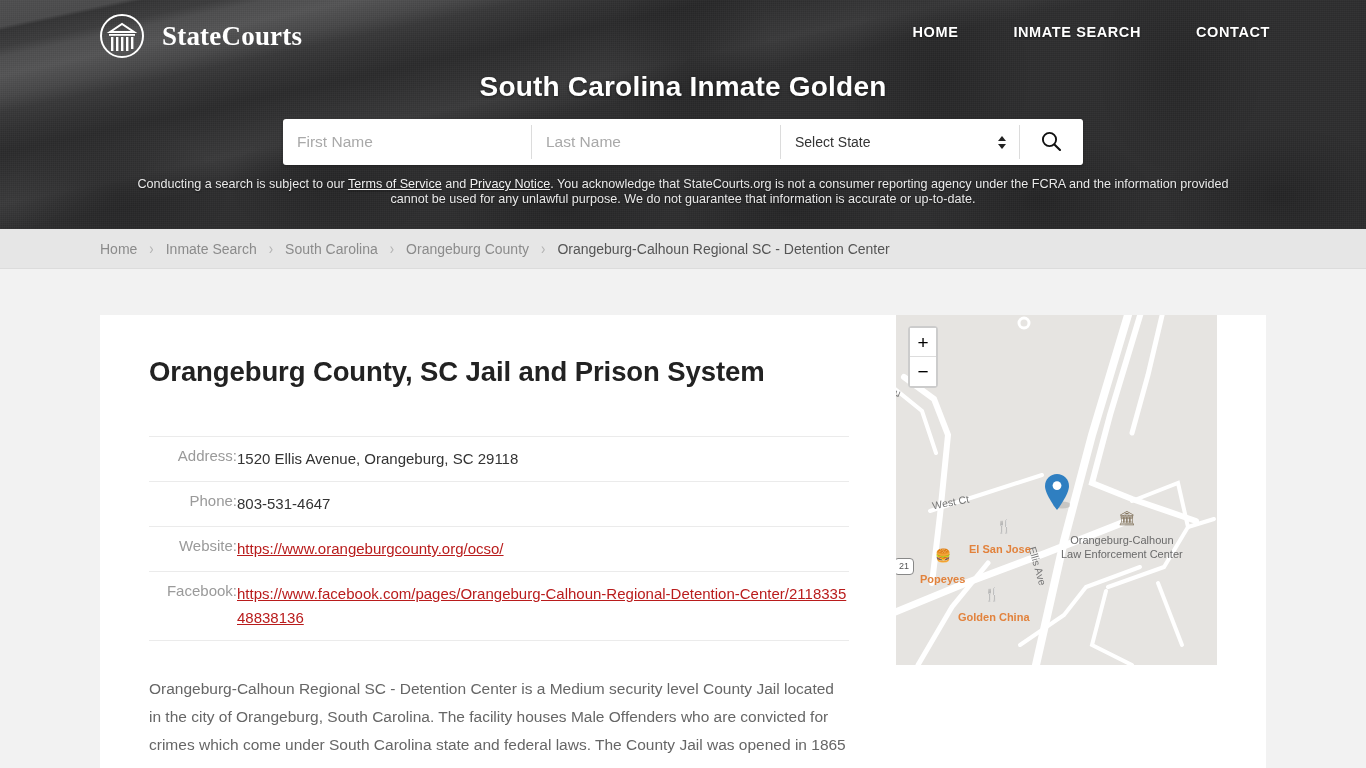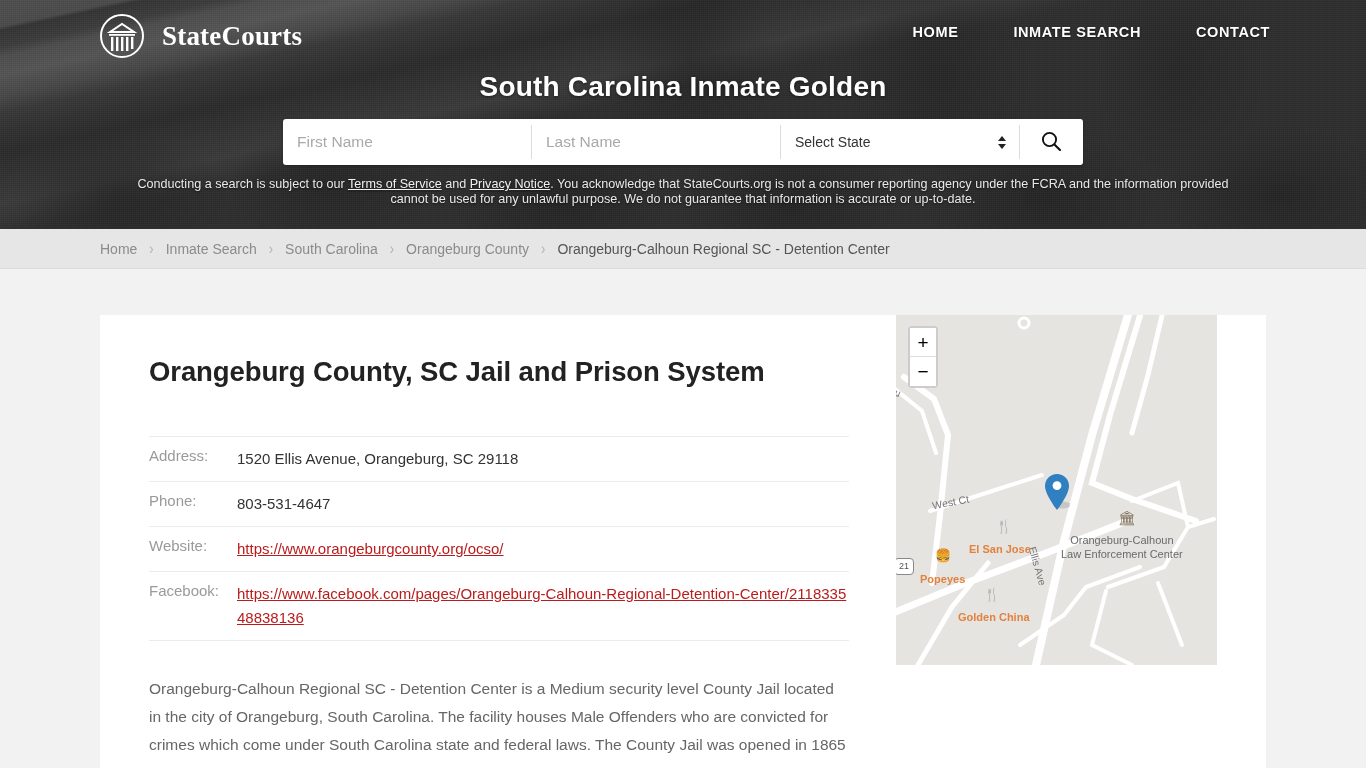--- a/index.html
+++ b/index.html
@@ -241,21 +241,21 @@
 
   .detail-table {
     position: absolute;
     left: 49px; top: 121px;
     width: 700px;
     border-collapse: collapse;
   }
   .detail-table tr { border-bottom: 1px solid #ebebeb; }
   .detail-table tr:first-child { border-top: 1px solid #ebebeb; }
   .detail-table th {
-    text-align: left;
+    text-align: right;
     font-weight: 400;
     color: #9a9a9a;
     font-size: 15px;
     padding: 10px 0 10px 0;
     width: 88px;
     vertical-align: top;
   }
   .detail-table td {
     color: #333;
     font-size: 15px;

